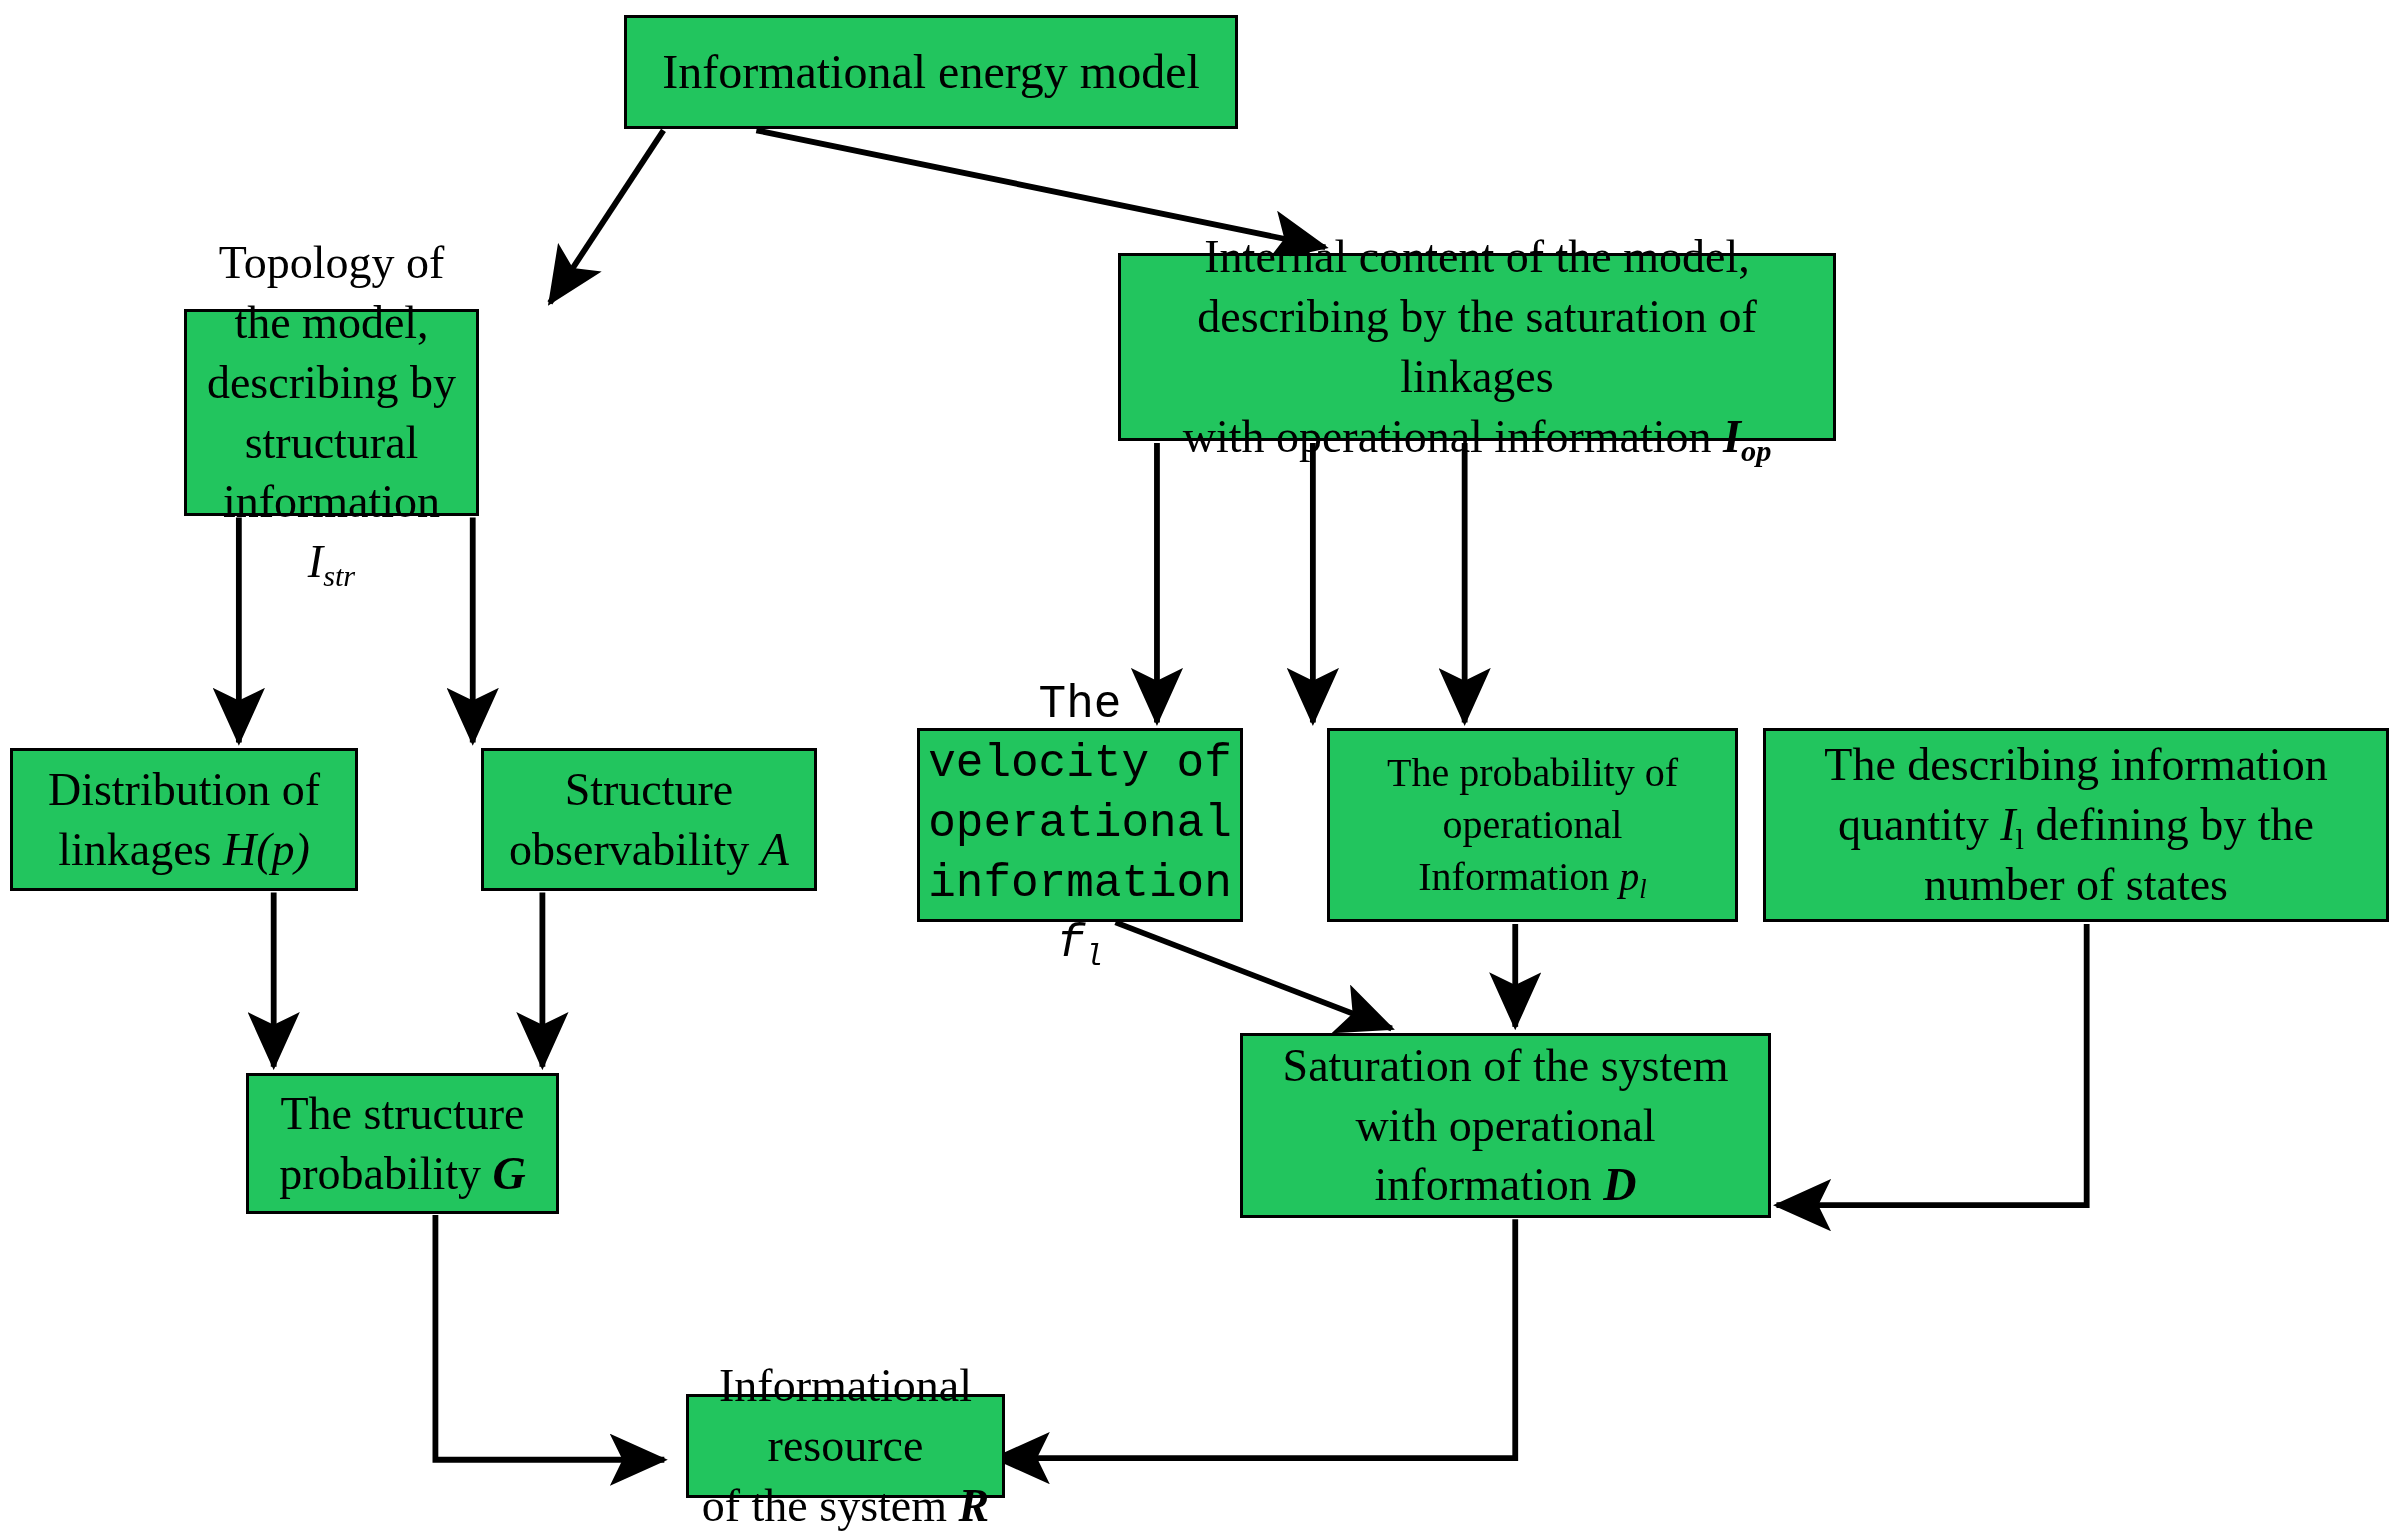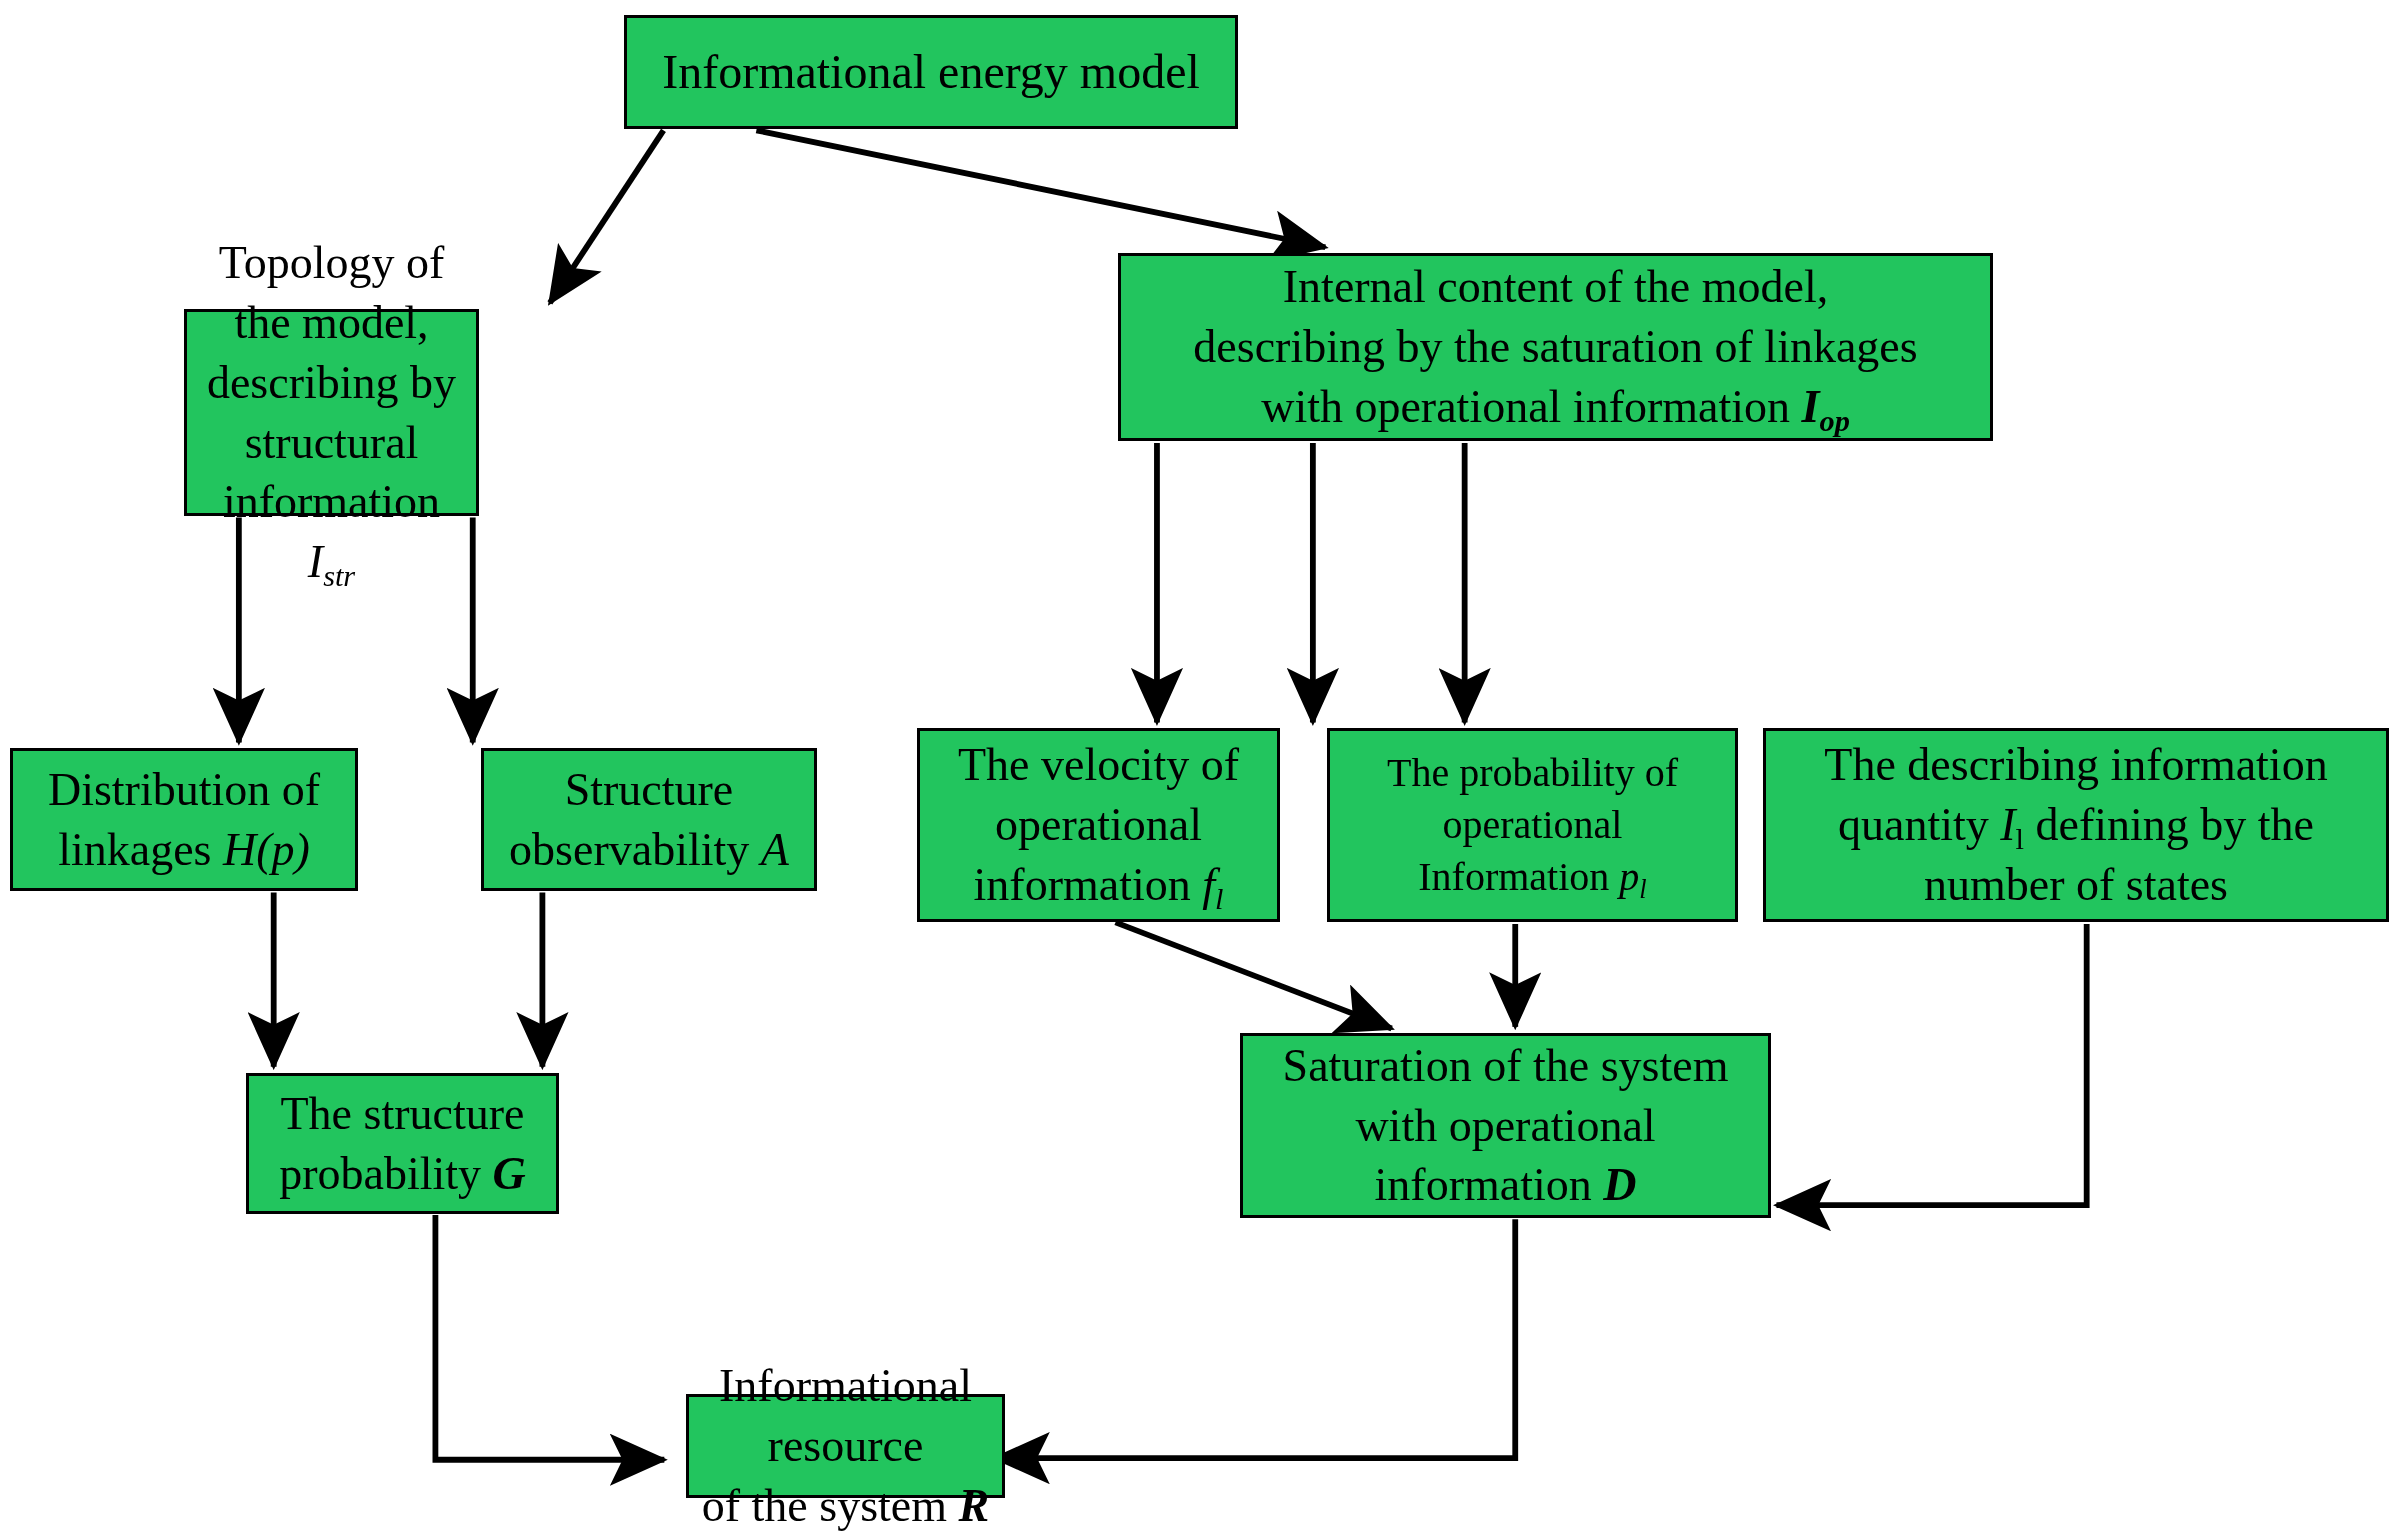--- a/index.html
+++ b/index.html
@@ -12,24 +12,24 @@
         line-height:1.30;z-index:2;}
   .node .txt{display:block;padding:0 8.3px;}
   i{font-style:italic;}
   b.bi{font-weight:bold;font-style:italic;}
   sub{font-size:0.66em;line-height:0;vertical-align:baseline;position:relative;top:0.30em;}
   sub.it{font-style:italic;}
   sub.up{font-style:normal;}
 
   #n-root   {left:624px;  top:15px;   width:614px;  height:114px; font-size:48px;}
   #n-topology{left:184px; top:309px;  width:295px;  height:207px; font-size:46px;}
-  #n-internal{left:1118px;top:253px;  width:875px; height:188px; font-size:46px;}
+  #n-internal{left:1118px;top:253px;  width:718px; height:188px; font-size:46px;}
   #n-dist   {left:10px;   top:748px;  width:348px;  height:143px; font-size:46px;}
   #n-obs    {left:481px;  top:748px;  width:336px;  height:143px; font-size:46px;}
-  #n-velocity{left:917px;top:728px;  width:363px;  height:194px; font-size:46px;}
+  #n-velocity{left:917px;top:728px;  width:326px;  height:194px; font-size:46px;font-family:Liberation Mono, monospace;}
   #n-prob   {left:1327px; top:728px;  width:411px;  height:194px; font-size:40px;}
   #n-quantity{left:1763px;top:728px;  width:626px;  height:194px; font-size:46px;}
   #n-order  {left:246px;  top:1073px; width:313px;  height:141px; font-size:46px;}
   #n-satur  {left:1240px; top:1033px; width:531px;  height:185px; font-size:46px;}
   #n-resource{left:670px; top:1394px; width:319px;  height:104px; font-size:46px;margin-left:16px;}
   #n-resource{width:319px;}
 </style>
 </head>
 <body>
 

